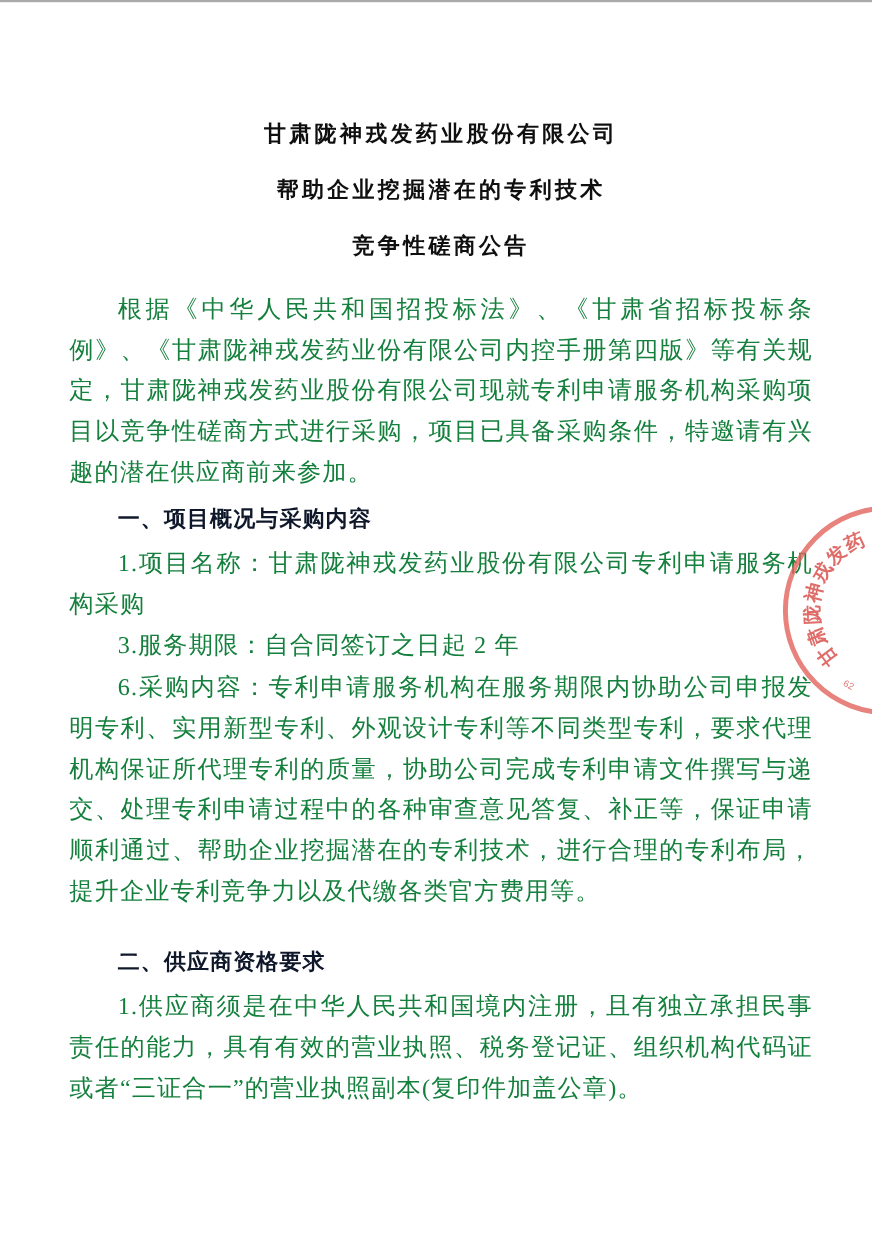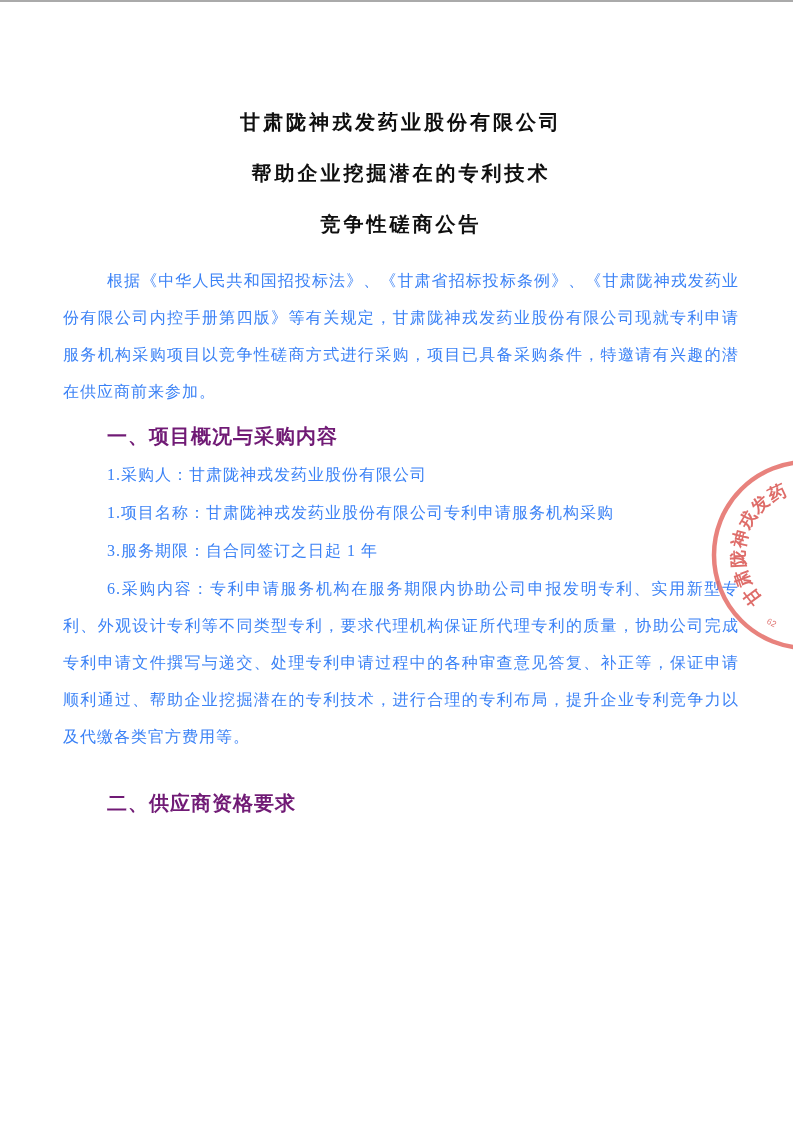--- a/index.html
+++ b/index.html
@@ -30,37 +30,37 @@
     font-family: "Liberation Serif", serif;
     font-size: 20px;
     line-height: 51px;
     font-weight: bold;
     letter-spacing: 3px;
     color: #0f0f0f;
   }
   .doc-title div { margin: 0; }
   .para {
     margin: 0;
-    font-size: 16px;
+    font-size: 22px;
     line-height: 37px;
     letter-spacing: 1px;
     text-align: justify;
     text-indent: 44px;
-    color: #3b82f6;
+    color: #15803d;
   }
   .intro { margin-top: 12px; }
   .sec-heading {
     margin: 8px 0 0 0;
-    font-family: Liberation Sans, sans-serif;
+    font-family: Liberation Mono, monospace;
     font-size: 20px;
     line-height: 37px;
     font-weight: bold;
     letter-spacing: 1px;
     text-indent: 44px;
-    color: #701a75;
+    color: #0f172a;
   }
   .sec-heading.second { margin-top: 30px; }
   .item { margin: 1px 0; }
   .stamp {
     position: absolute;
     left: 650px;
     top: 440px;
     width: 170px;
     height: 230px;
     pointer-events: none;
@@ -75,26 +75,26 @@
 
   <h1 class="doc-title">
     <div>甘肃陇神戎发药业股份有限公司</div>
     <div>帮助企业挖掘潜在的专利技术</div>
     <div>竞争性磋商公告</div>
   </h1>
 
   <p class="para intro">根据《中华人民共和国招投标法》、《甘肃省招标投标条例》、《甘肃陇神戎发药业份有限公司内控手册第四版》等有关规定，甘肃陇神戎发药业股份有限公司现就专利申请服务机构采购项目以竞争性磋商方式进行采购，项目已具备采购条件，特邀请有兴趣的潜在供应商前来参加。</p>
 
   <h2 class="sec-heading">一、项目概况与采购内容</h2>
-  <p class="para item">1.采购人：甘肃陇神戎发药业股份有限公司</p>
   <p class="para item">1.项目名称：甘肃陇神戎发药业股份有限公司专利申请服务机构采购</p>
-  <p class="para item">3.服务期限：自合同签订之日起 1 年</p>
+  <p class="para item">3.服务期限：自合同签订之日起 2 年</p>
   <p class="para item">6.采购内容：专利申请服务机构在服务期限内协助公司申报发明专利、实用新型专利、外观设计专利等不同类型专利，要求代理机构保证所代理专利的质量，协助公司完成专利申请文件撰写与递交、处理专利申请过程中的各种审查意见答复、补正等，保证申请顺利通过、帮助企业挖掘潜在的专利技术，进行合理的专利布局，提升企业专利竞争力以及代缴各类官方费用等。</p>
 
   <h2 class="sec-heading second">二、供应商资格要求</h2>
+  <p class="para item">1.供应商须是在中华人民共和国境内注册，且有独立承担民事责任的能力，具有有效的营业执照、税务登记证、组织机构代码证或者“三证合一”的营业执照副本(复印件加盖公章)。</p>
 
 </div>
 
 <svg class="stamp" viewBox="0 0 170 230" xmlns="http://www.w3.org/2000/svg" aria-hidden="true">
   <circle cx="157" cy="115" r="93" fill="none" stroke="#e2635c" stroke-width="4.5" opacity="0.8"></circle>
   <path id="seal-arc" d="M 112.5 159.5 A 63 63 0 0 1 140.7 54.1" fill="none"></path>
   <text font-family="Liberation Serif, serif" font-size="17.5" font-weight="bold" fill="#d9534f" opacity="0.85" letter-spacing="1">
     <textPath href="#seal-arc">甘肃陇神戎发药业</textPath>
   </text>
   <text x="116" y="183" font-size="8.5" fill="#d9534f" opacity="0.8" font-family="Liberation Sans, sans-serif" transform="rotate(28 116 183)">62</text>

